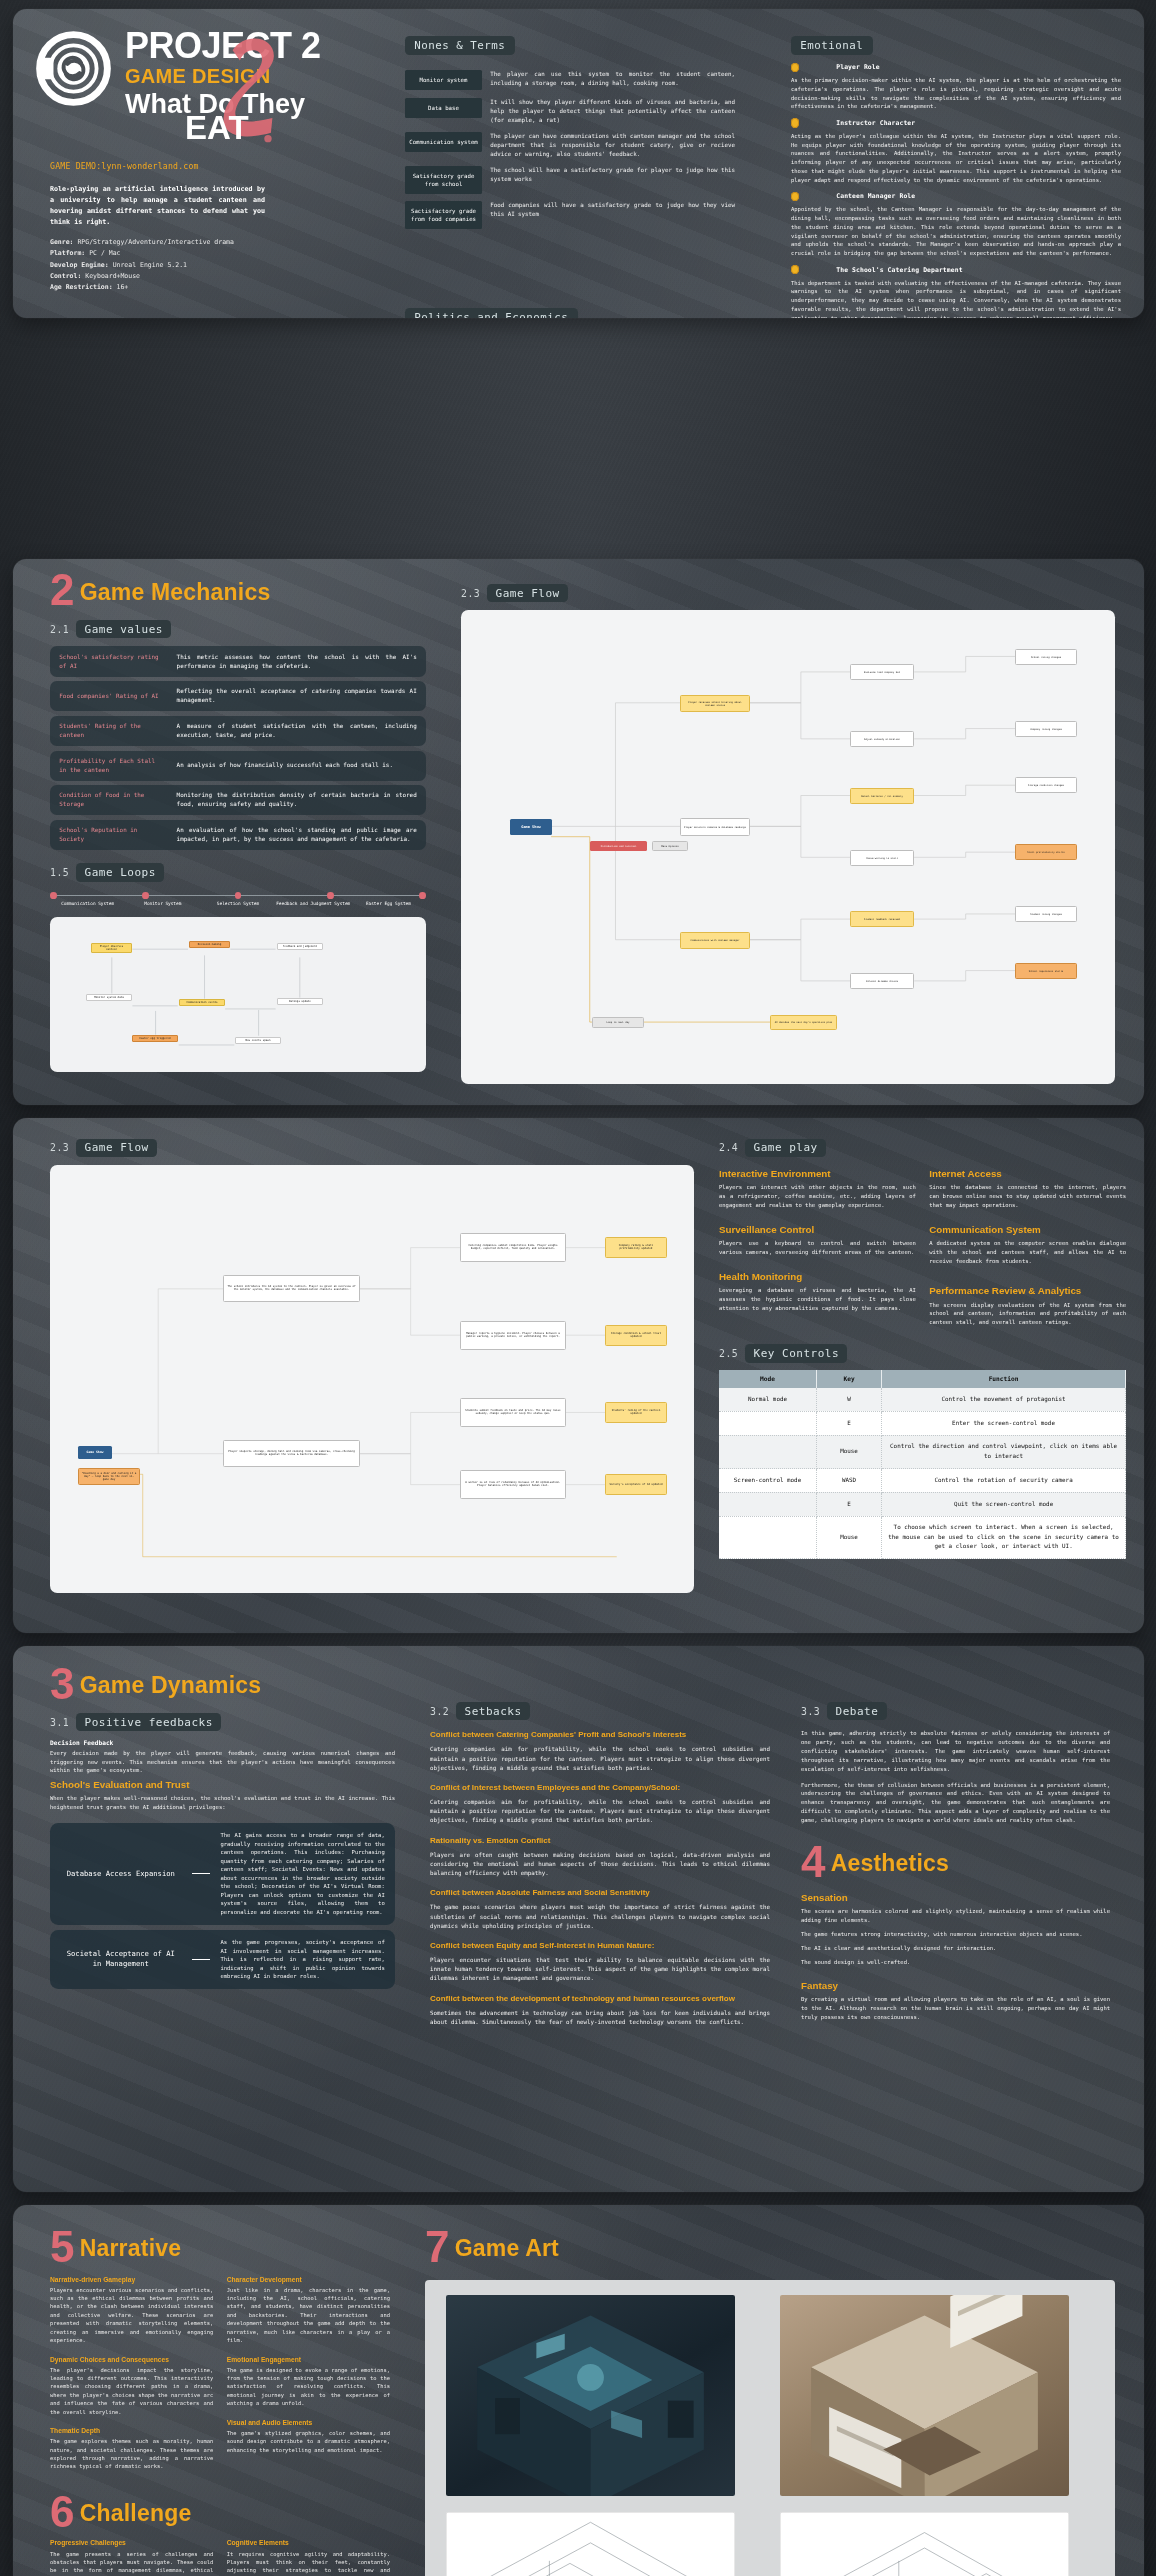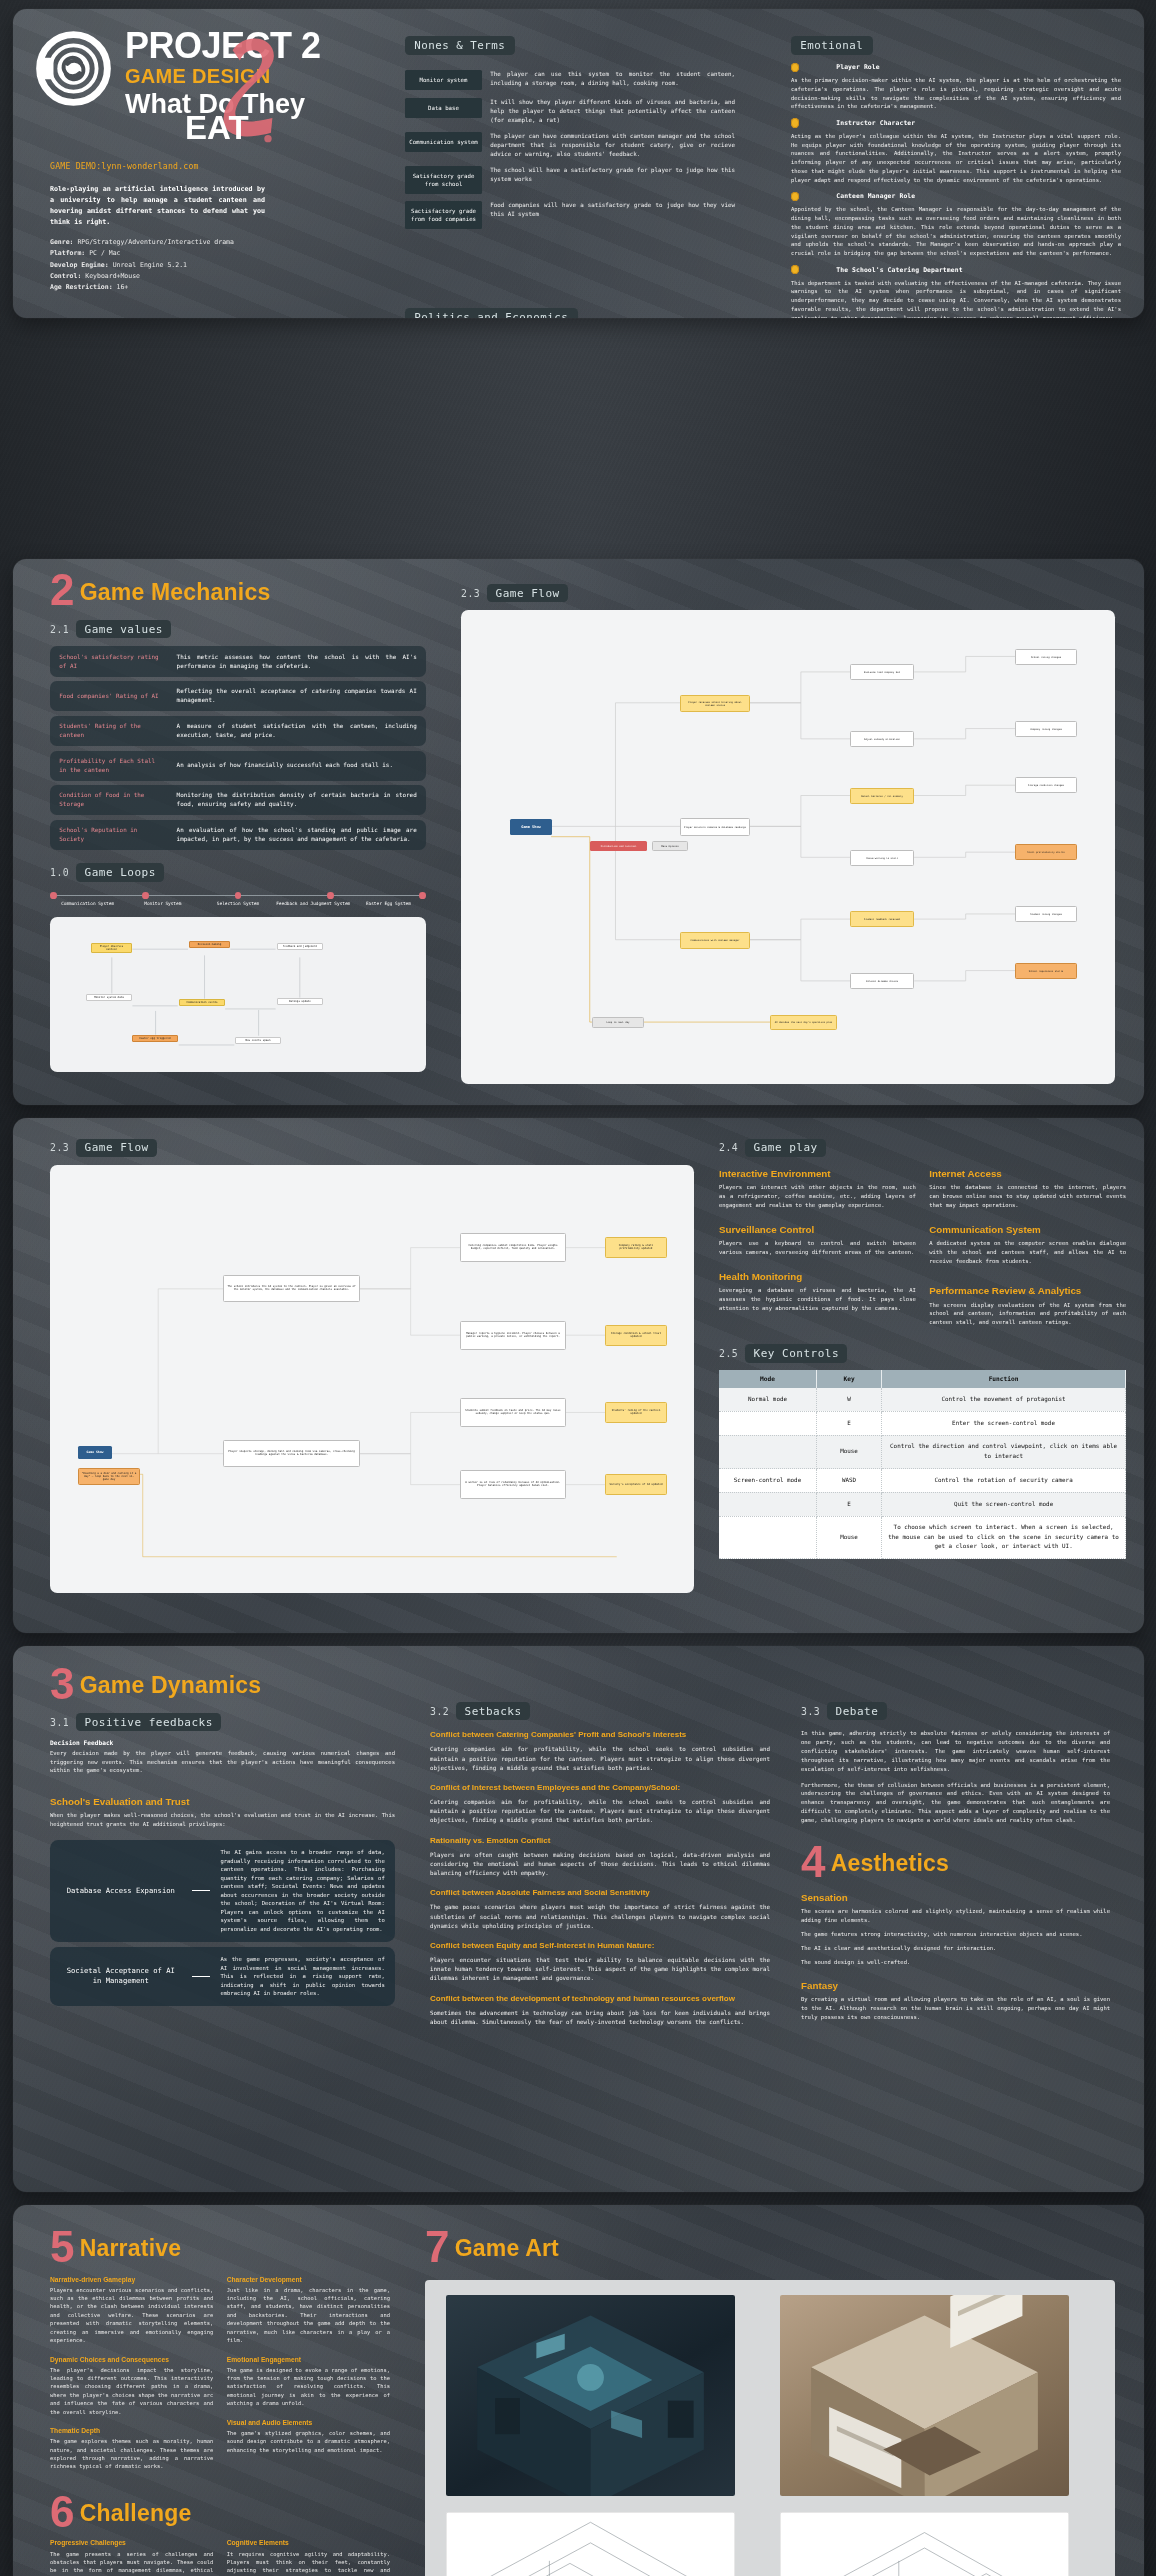--- a/index.html
+++ b/index.html
@@ -327,21 +327,21 @@
           <div class="val-key">Condition of Food in the Storage</div>
           <div class="val-desc">Monitoring the distribution density of certain bacteria in stored food, ensuring safety and quality.</div>
         </div>
         <div class="val-row">
           <div class="val-key">School's Reputation in Society</div>
           <div class="val-desc">An evaluation of how the school's standing and public image are impacted, in part, by the success and management of the cafeteria.</div>
         </div>
       </div>
 
       <div class="sub-head" style="margin:13.4px 0 10.3px;">
-        <span class="sub-num">1.0</span>
+        <span class="sub-num">1.5</span>
         <span class="pill">Game Loops</span>
       </div>
 
       <div class="loop-dots">
         <span class="loop-dot"></span>
           <span class="loop-line"></span>
         <span class="loop-dot"></span>
           <span class="loop-line"></span>
         <span class="loop-dot"></span>
           <span class="loop-line"></span>
@@ -559,21 +559,21 @@
         <span class="sec-num">3</span>
         <span class="sec-title">Game Dynamics</span>
       </div>
       <div class="sub-head" style="margin:12.4px 0 7.2px;">
         <span class="sub-num">3.1</span>
         <span class="pill">Positive feedbacks</span>
       </div>
       <div class="lead">Decision Feedback</div>
       <div class="body-txt sm">Every decision made by the player will generate feedback, causing various numerical changes and triggering new events. This mechanism ensures that the player's actions have meaningful consequences within the game's ecosystem.</div>
 
-      <h4 class="amber-h" style="margin-top:21px;">School's Evaluation and Trust</h4>
+      <h4 class="amber-h" style="margin-top:4px;">School's Evaluation and Trust</h4>
       <div class="body-txt sm">When the player makes well-reasoned choices, the school's evaluation and trust in the AI increase. This heightened trust grants the AI additional privileges:</div>
 
       <div style="margin-top:11.3px;">
         <div class="fb-row">
           <div class="fb-key">Database  Access Expansion</div>
           <div class="fb-dash"></div>
           <div class="fb-val">The AI gains access to a broader range of data, gradually receiving information correlated to the canteen operations. This includes: Purchasing quantity from each catering company; Salaries of canteen staff; Societal Events: News and updates about occurrences in the broader society outside the school; Decoration of the AI's Virtual Room: Players can unlock options to customize the AI system's source files, allowing them to personalize and decorate the AI's operating room.</div>
         </div>
         <div class="fb-row">
           <div class="fb-key">Societal Acceptance of AI in Management</div>

